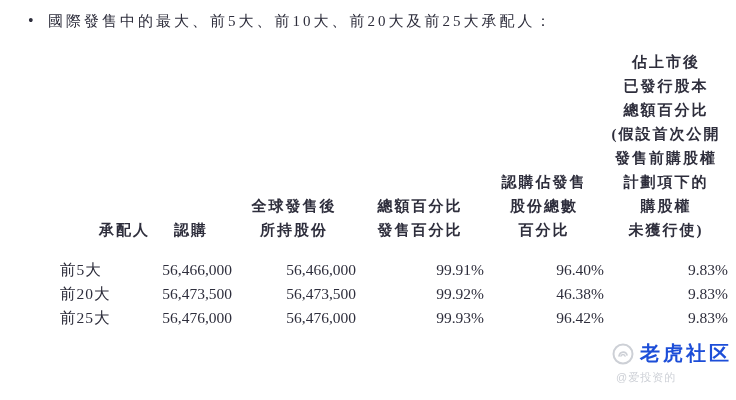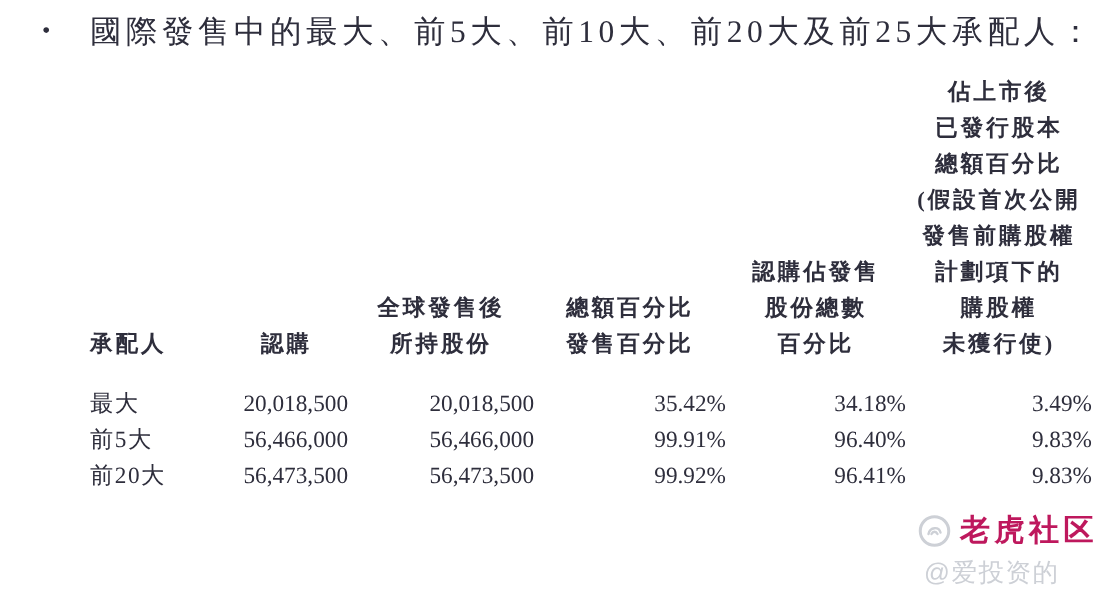--- a/index.html
+++ b/index.html
@@ -15,62 +15,62 @@
     overflow: hidden;
     font-family: "Liberation Serif", "DejaVu Serif", serif;
     color: #2e2e3c;
   }
   .title-row { position: absolute; top: 10px; left: 0; width: 736px; }
   .bullet {
     position: absolute; left: 28px; top: 0;
     font-size: 16px; line-height: 22px;
   }
   .title-text {
-    position: absolute; left: 60px; top: 0;
-    font-size: 21px; line-height: 22px;
+    position: absolute; left: 48px; top: 0;
+    font-size: 15px; line-height: 22px;
     letter-spacing: 3px;
     white-space: nowrap;
   }
 
   
   .watermark { position: absolute; z-index: 0; color: #cdd0d6; }
   .wm-line1 {
     position: absolute; left: 612px; top: 340px;
     display: flex; align-items: center; gap: 6px;
     font-family: "Liberation Sans", sans-serif;
   }
   .wm-brand {
     font-size: 20px; font-weight: bold; letter-spacing: 3px;
-    color: #be185d; white-space: nowrap;
+    color: #1d4ed8; white-space: nowrap;
   }
   .wm-logo { display: inline-block; width: 22px; height: 22px; }
   .wm-line2 {
     position: absolute; left: 616px; top: 370px;
     font-family: "Liberation Sans", sans-serif;
-    font-size: 17px; letter-spacing: 1px;
+    font-size: 11px; letter-spacing: 1px;
     color: #cdd0d6; white-space: nowrap;
   }
 
   table.placees {
     position: absolute; top: 50px; left: 60px; z-index: 1;
     border-collapse: collapse; table-layout: fixed;
     width: 668px;
     background: transparent;
   }
   table.placees th {
     vertical-align: bottom;
     text-align: center;
     font-weight: bold;
     font-size: 15px;
     line-height: 24px;
     letter-spacing: 2px;
     white-space: pre-line;
     padding: 0;
   }
-  table.placees th.col-left { text-align: left; letter-spacing: 2px; }
+  table.placees th.col-left { text-align: right; letter-spacing: 2px; }
   table.placees td {
     text-align: right;
     font-size: 15.5px;
     line-height: 24px;
     padding: 0;
     white-space: nowrap;
   }
   table.placees td.col-left { text-align: left; letter-spacing: 1px; }
   table.placees tbody tr:first-child td { padding-top: 16px; }
 </style>
@@ -122,39 +122,39 @@
 總額百分比
 (假設首次公開
 發售前購股權
 計劃項下的
 購股權
 未獲行使)</th>
       </tr>
     </thead>
     <tbody>
       <tr>
-        <td class="col-left">最大</td>
-        <td>20,018,500</td>
-        <td>20,018,500</td>
-        <td>35.42%</td>
-        <td>34.18%</td>
-        <td>3.49%</td>
-      </tr>
-      <tr>
         <td class="col-left">前5大</td>
         <td>56,466,000</td>
         <td>56,466,000</td>
         <td>99.91%</td>
         <td>96.40%</td>
         <td>9.83%</td>
       </tr>
       <tr>
         <td class="col-left">前20大</td>
         <td>56,473,500</td>
         <td>56,473,500</td>
         <td>99.92%</td>
-        <td>96.41%</td>
+        <td>46.38%</td>
+        <td>9.83%</td>
+      </tr>
+      <tr>
+        <td class="col-left">前25大</td>
+        <td>56,476,000</td>
+        <td>56,476,000</td>
+        <td>99.93%</td>
+        <td>96.42%</td>
         <td>9.83%</td>
       </tr>
     </tbody>
   </table>
 
 </div>
 
 </body></html>

